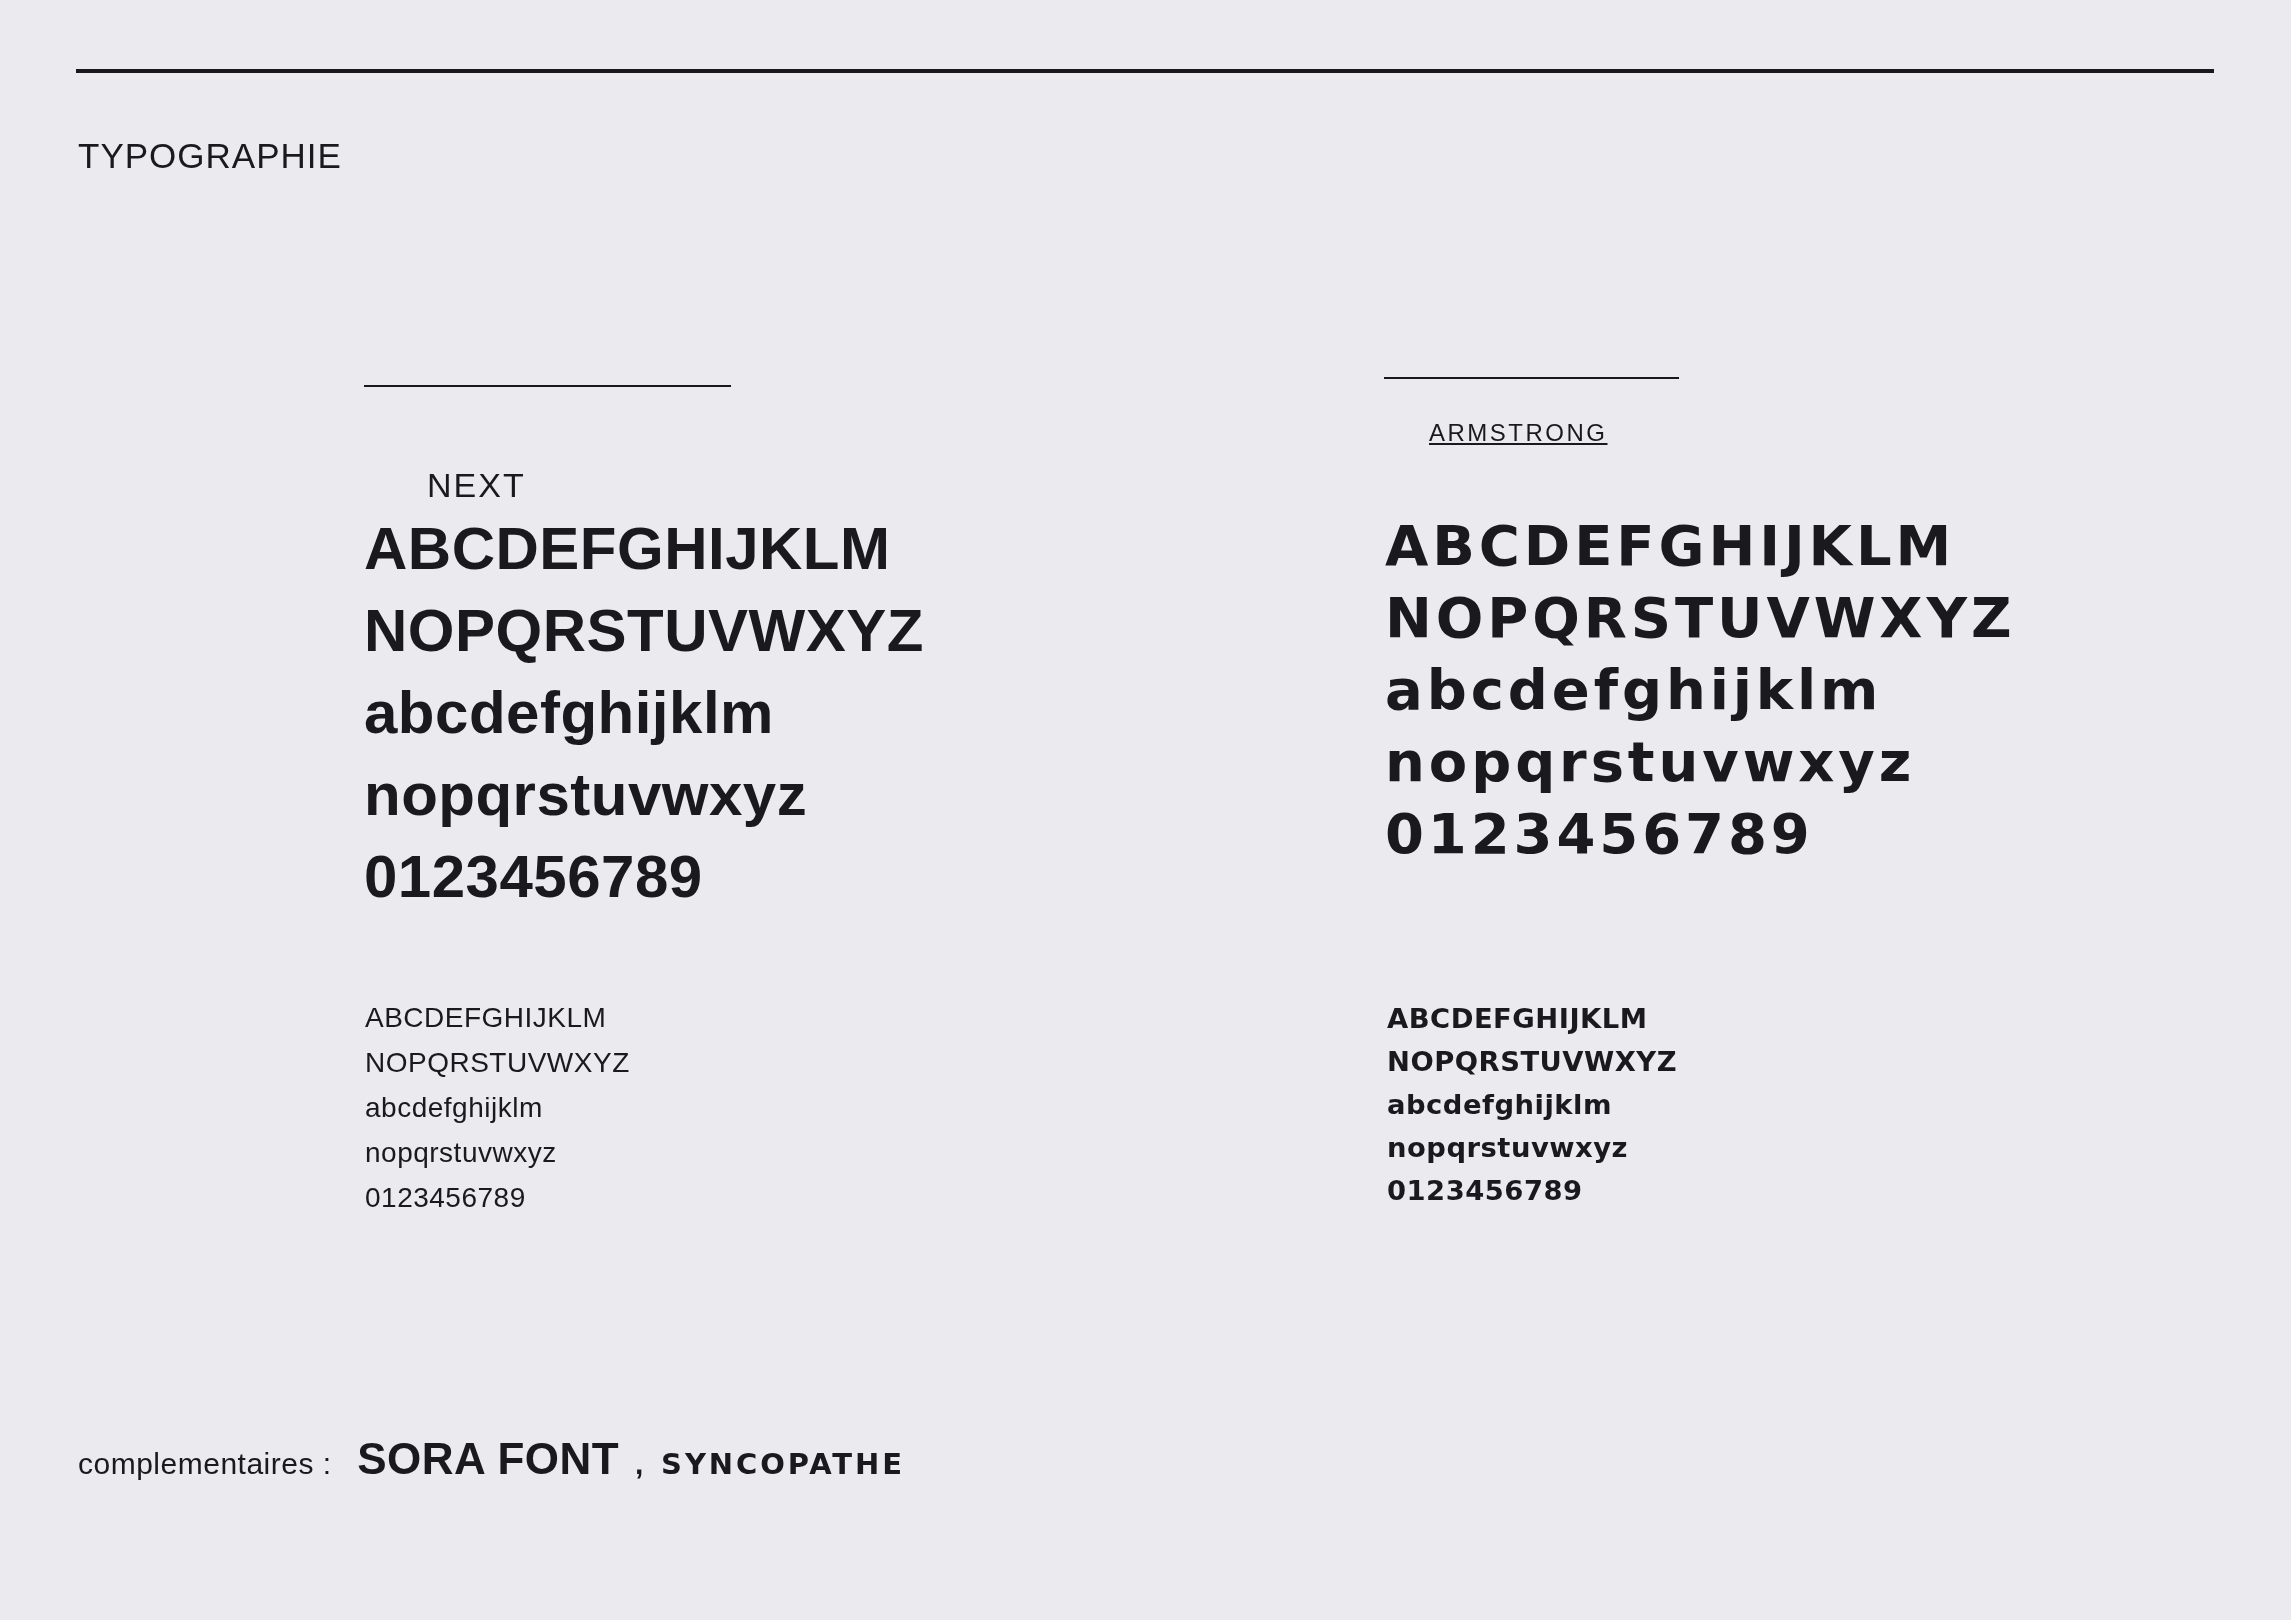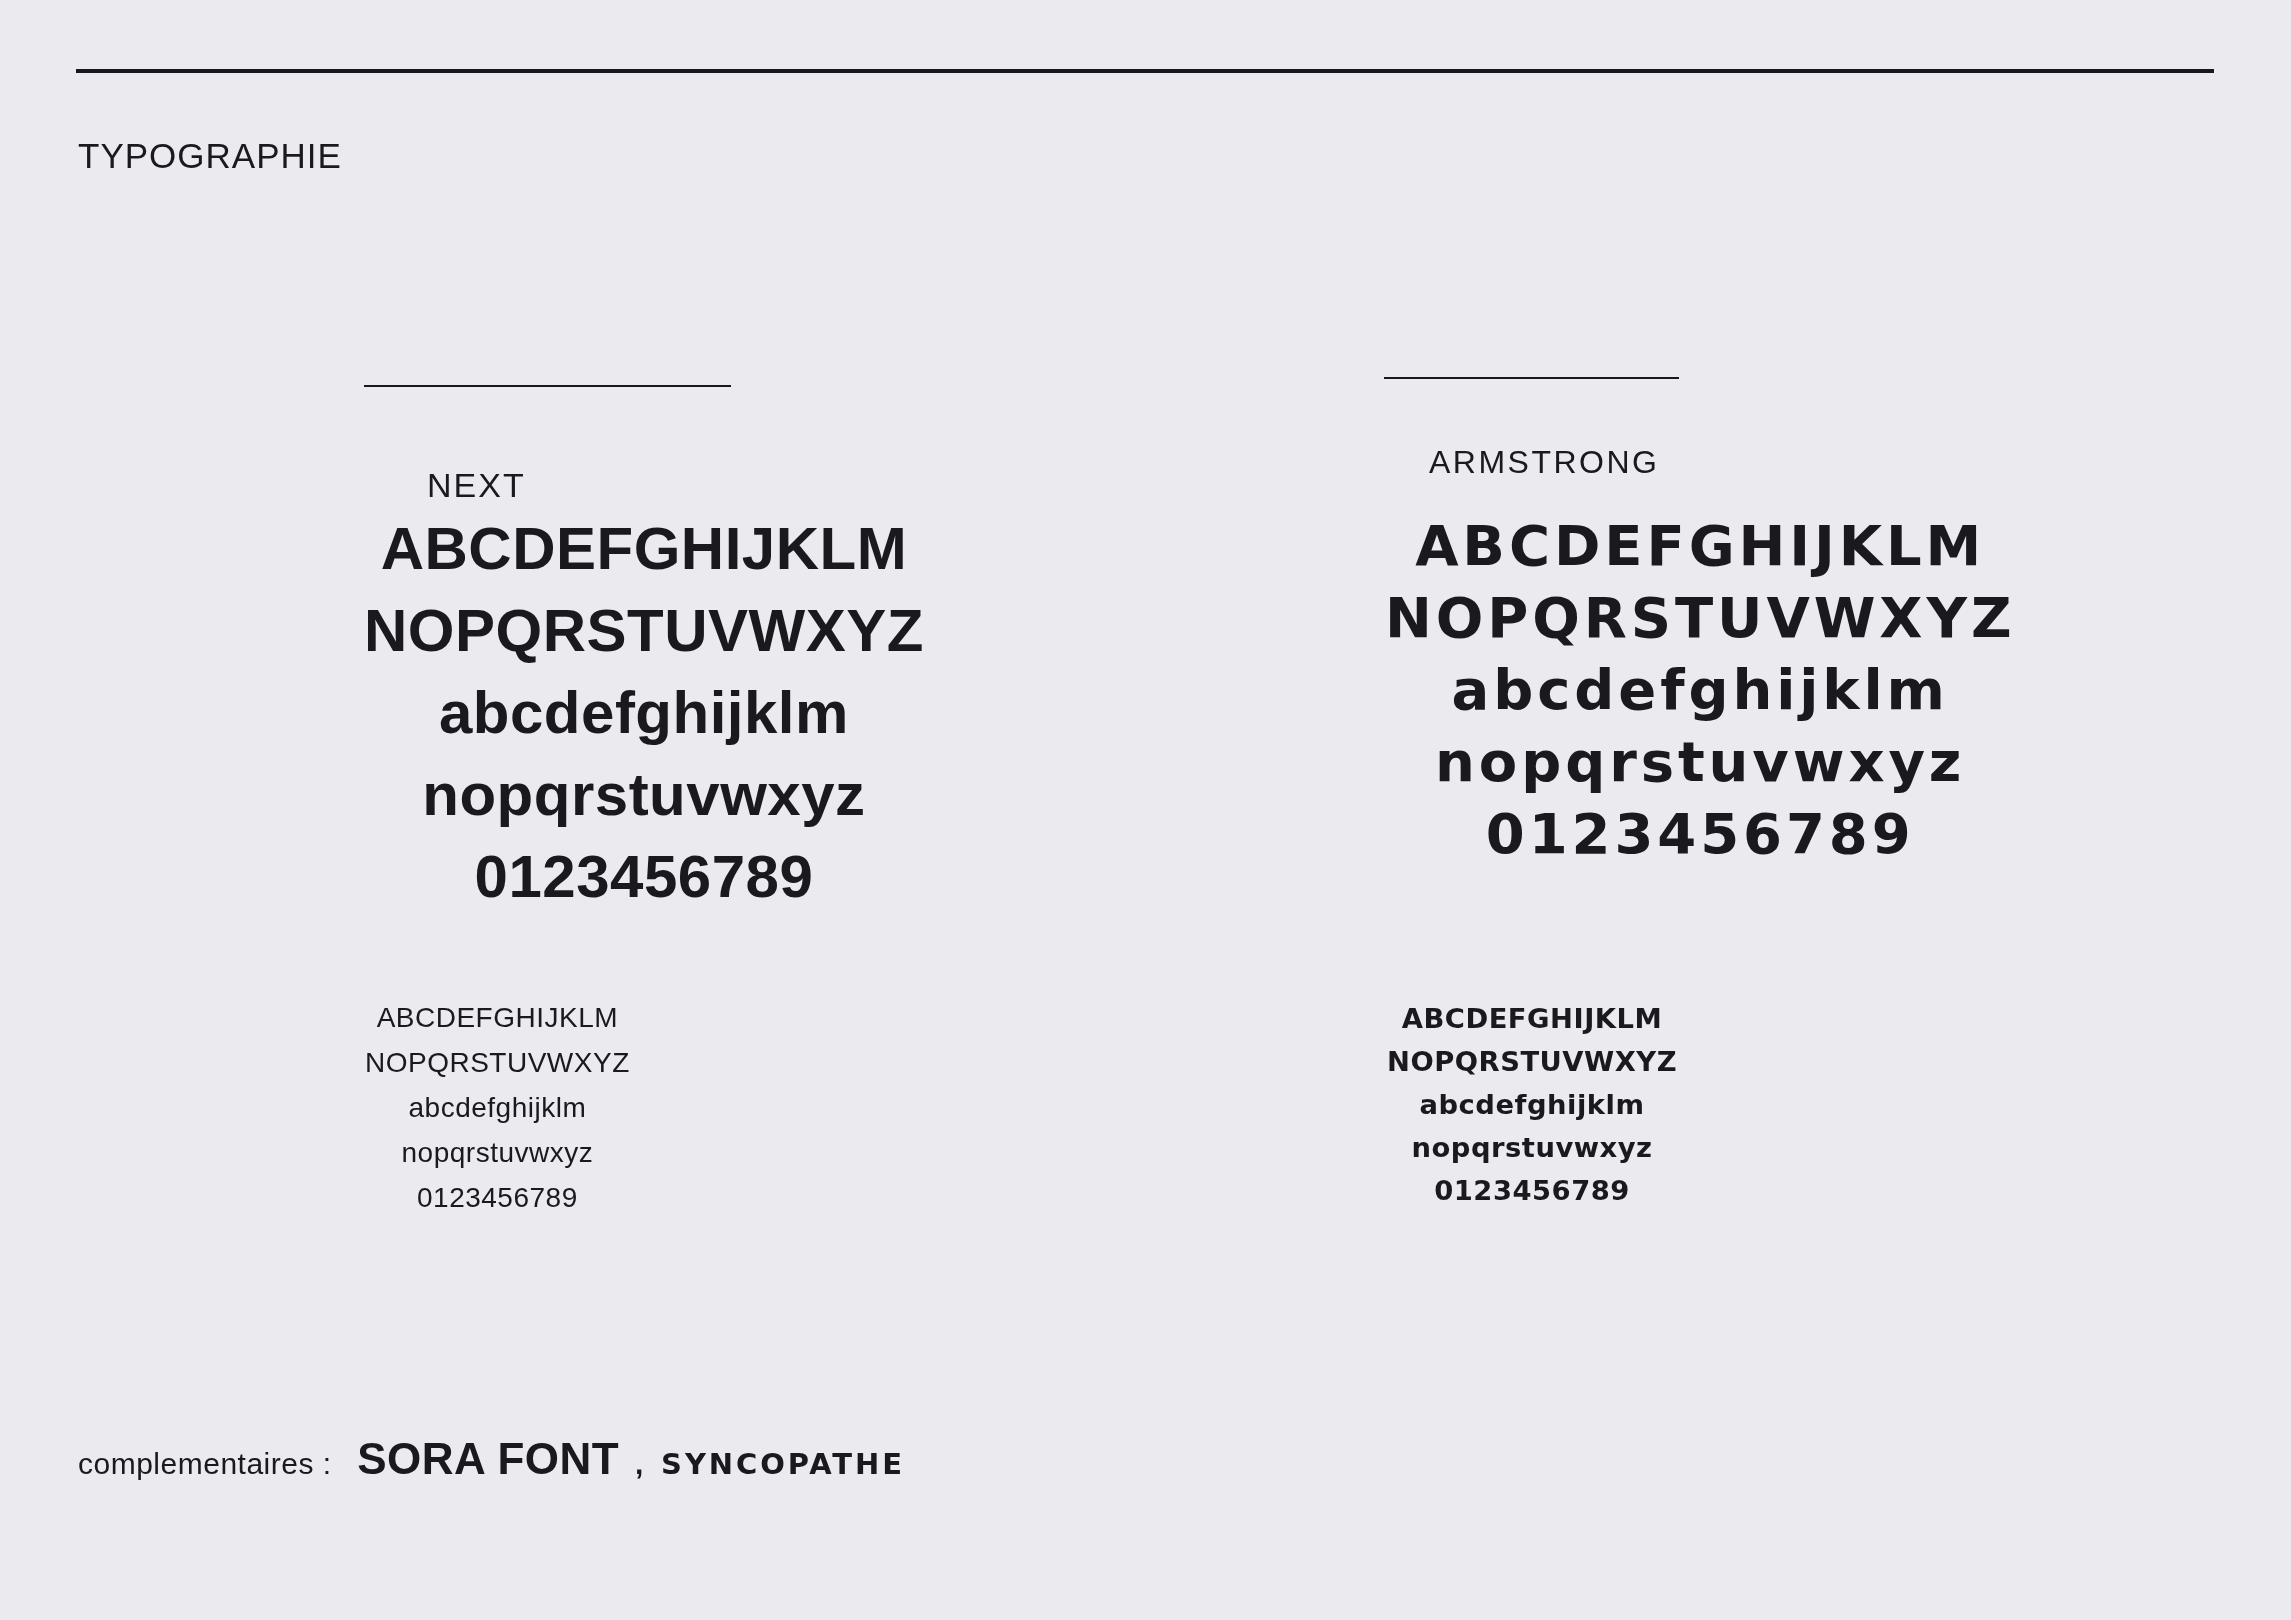--- a/index.html
+++ b/index.html
@@ -21,23 +21,23 @@
     position: absolute; left: 78px; top: 98px;
     font-size: 35px; font-weight: 500; letter-spacing: 1px;
   }
 
   .font-label {
     position: absolute;
     font-size: 34px; font-weight: 500; letter-spacing: 2px;
     white-space: nowrap;
   }
   .next-label { left: 427px;  top: 423px; text-align: right; }
-  .arm-label  { left: 1429px; top: 402px; letter-spacing: 2.5px; font-size: 32px; }
+  .arm-label  { left: 1429px; top: 384px; letter-spacing: 2.5px; font-size: 24px; text-decoration: underline; }
 
-  .specimen { position: absolute; white-space: nowrap; text-align: center; }
+  .specimen { position: absolute; white-space: nowrap; }
   .specimen div { white-space: nowrap; }
 
   
   .next-large {
     left: 364px; top: 493px;
     font-size: 60px; line-height: 82px; font-weight: 700;
     letter-spacing: 0.5px;
   }
   .next-small {
     left: 365px; top: 980px;

